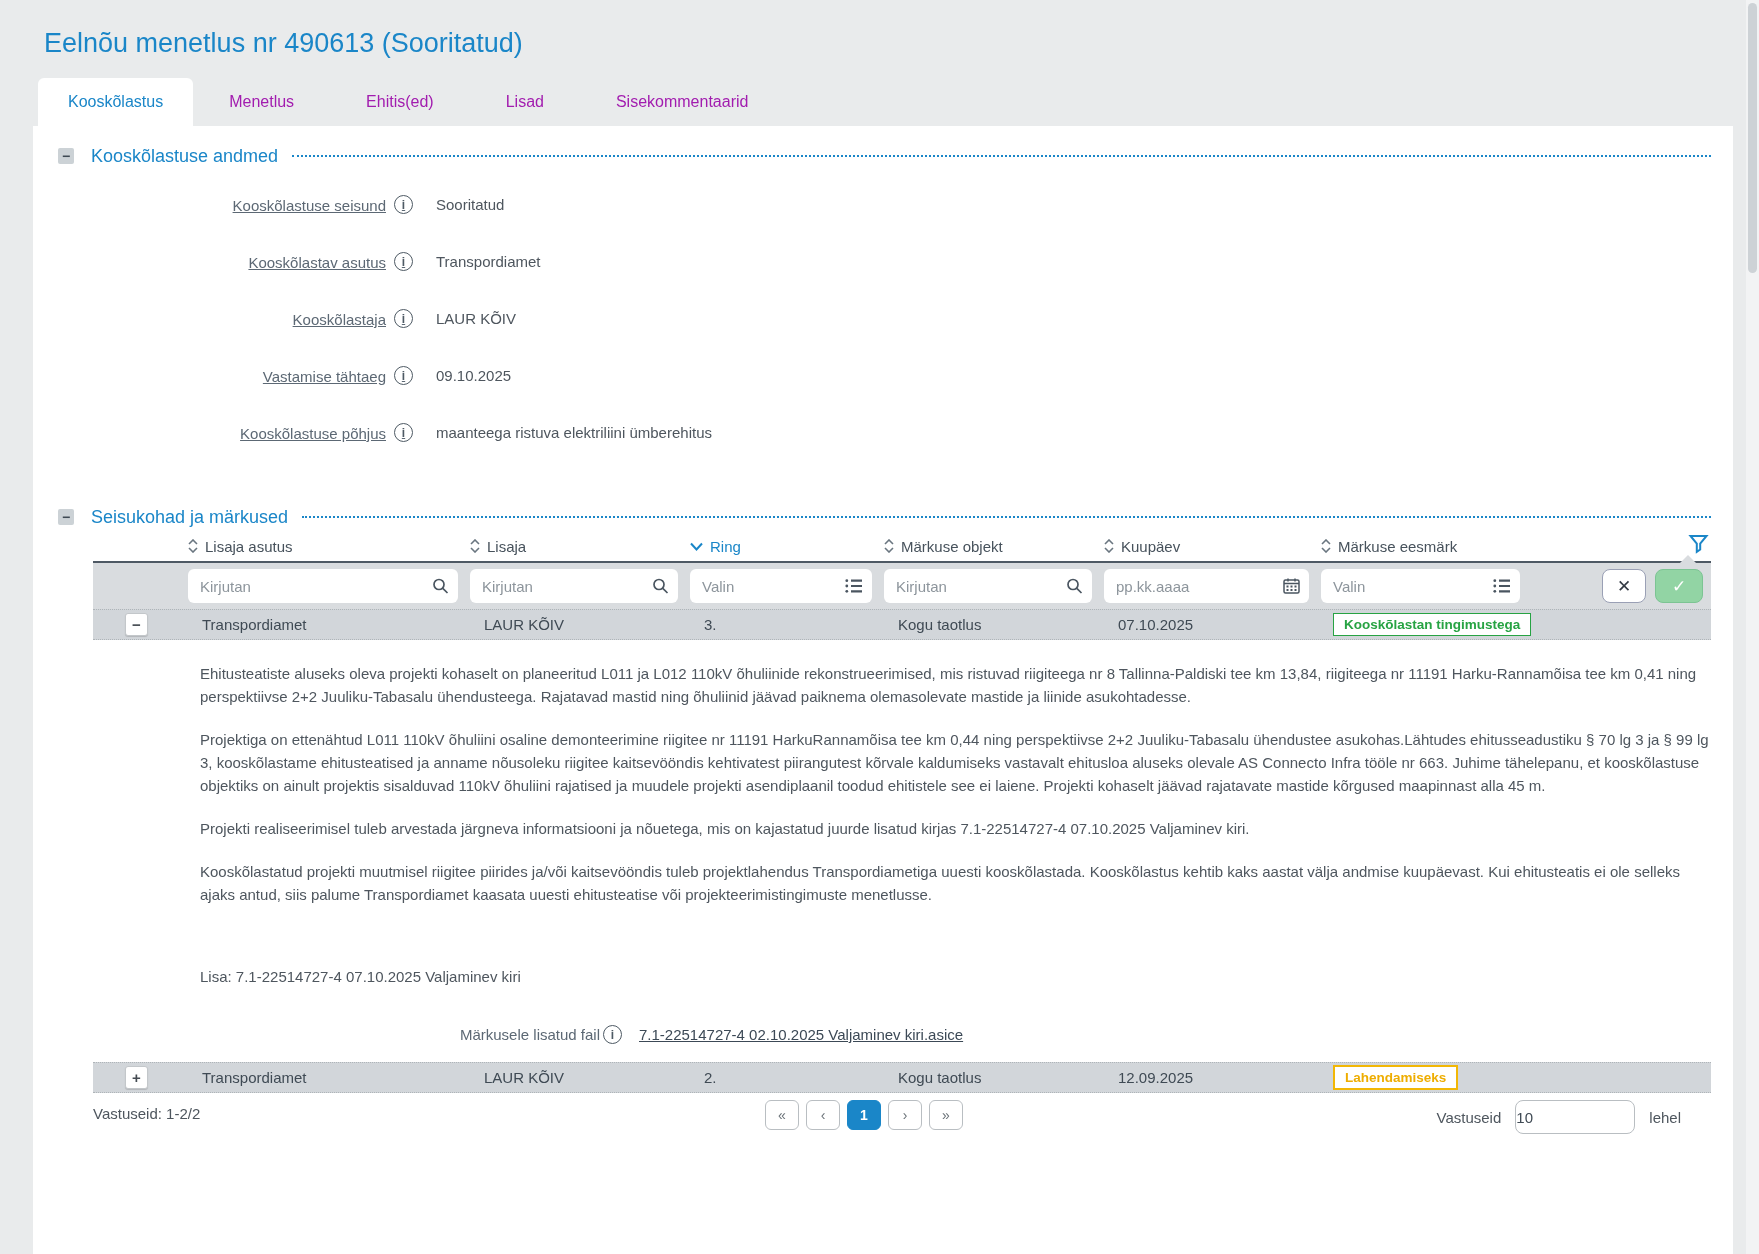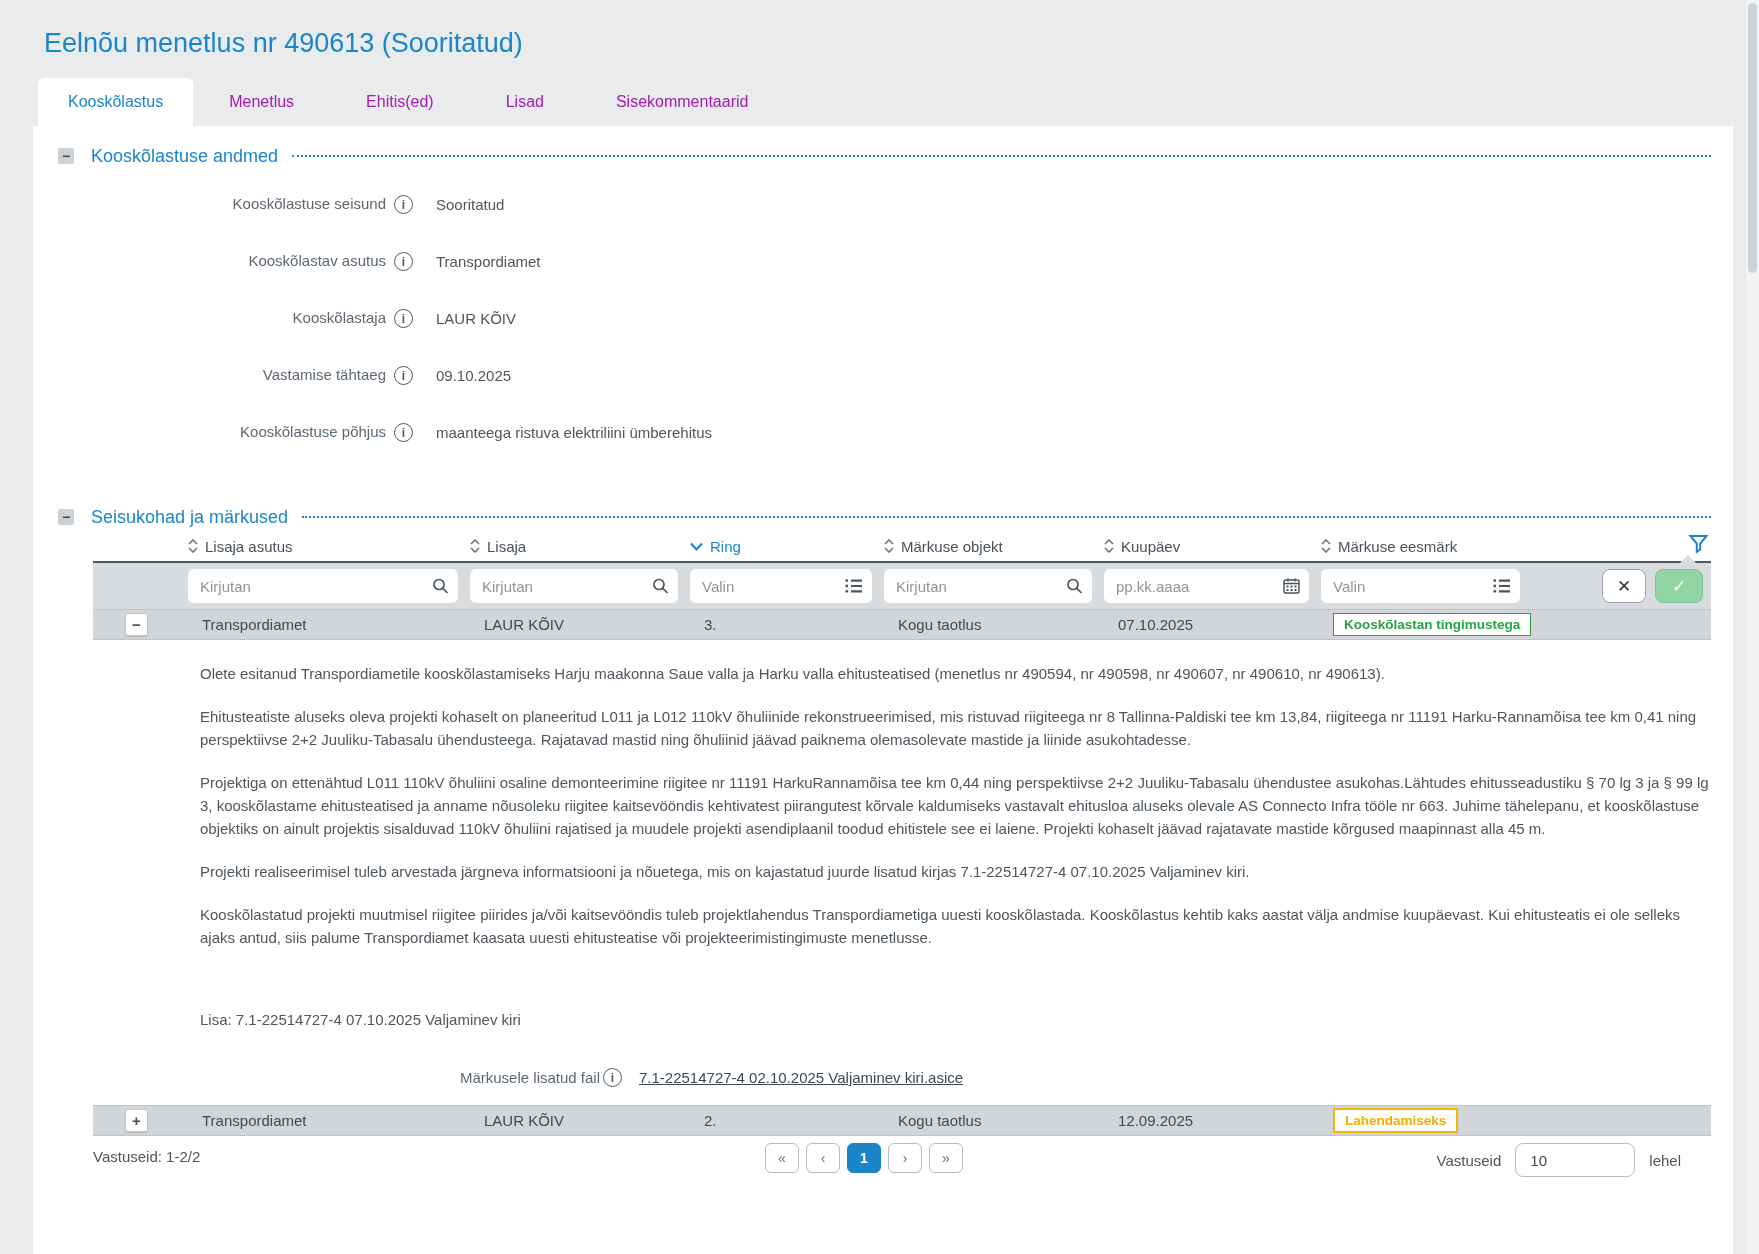--- a/index.html
+++ b/index.html
@@ -19,21 +19,21 @@
   .panel { position:absolute; left:33px; top:126px; width:1700px; height:1128px; background:#ffffff; padding:20px 0 0 25px; }
 
   .sec-head { display:flex; align-items:center; height:20px; margin-right:22px; }
   .collapse-box { width:16px; height:16px; background:#ccd2d6; border:none; border-radius:2px; color:#3f4a54; font-size:14px; font-weight:bold; line-height:14px; text-align:center; cursor:pointer; flex:0 0 16px; }
   .sec-title { margin-left:17px; font-size:18px; color:#1a86c8; white-space:nowrap; }
   .sec-dots { flex:1; margin-left:14px; border-top:2px dotted #1a86c8; height:0; }
 
   
   .fields { margin-top:10px; }
   .field { display:flex; align-items:center; height:57px; }
-  .flabel { width:355px; display:flex; justify-content:flex-end; align-items:flex-start; gap:8px; font-size:15px; color:#5c6874; text-align:right; }
+  .flabel { width:355px; display:flex; justify-content:flex-end; align-items:flex-end; gap:8px; font-size:15px; color:#5c6874; text-align:right;text-decoration:underline; }
   .info-icon { width:19px; height:19px; border:1.6px solid #4e5a64; border-radius:50%; font-size:12px; font-weight:bold; color:#4e5a64; display:inline-flex; align-items:center; justify-content:center; flex:0 0 19px; }
   .fvalue { margin-left:23px; font-size:15px; color:#4e565e; }
 
   .gap-before-remarks { height:46px; }
 
   
   .table { margin:4px 22px 0 35px; }
   .trow { display:grid; grid-template-columns:95px 282px 220px 194px 220px 217px 1fr; align-items:center; }
 
   .thead { height:32px; border-bottom:2px solid #4e5964; position:relative; }
@@ -70,21 +70,21 @@
   .attach-link { margin-left:14px; font-size:15px; color:#3c4956; text-decoration:underline; cursor:pointer; }
 
   
   .tfooter { margin-top:7px; display:flex; align-items:flex-start; position:relative; height:40px; }
   .count { font-size:15px; color:#4e565e; padding-top:5px; }
   .pager { position:absolute; left:672px; top:0; display:flex; gap:7px; }
   .pbtn { width:34px; height:30px; border:1px solid #b9bec2; border-radius:6px; background:#ffffff; color:#6a7278; font-size:14px; cursor:pointer; }
   .pbtn.active { background:#1a86c8; border-color:#1a86c8; color:#ffffff; font-weight:bold; }
   .pagesize { position:absolute; right:30px; top:0; display:flex; align-items:center; gap:14px; }
   .pagesize .lbl { font-size:15px; color:#4e565e; }
-  .ps-box { width:120px; height:34px; border:1px solid #b9bec2; border-radius:8px; background:#ffffff; display:flex; align-items:center; padding-left:14px; font-size:15px; color:#3f4a54; cursor:pointer; }
+  .ps-box { width:120px; height:34px; border:1px solid #b9bec2; border-radius:8px; background:#ffffff; display:flex; align-items:center; font-size:15px; color:#3f4a54; cursor:pointer; }
 
   
   .scrollbar { position:absolute; right:0; top:0; width:13px; height:1254px; background:#f2f3f4; }
   .scroll-thumb { position:absolute; left:2px; top:3px; width:9px; height:270px; background:#cdd2d6; border-radius:5px; }
 
   svg { display:block; }
 </style>
 </head>
 <body>
 
@@ -313,21 +313,20 @@
         <div class="expand-cell"><button class="expand-btn">−</button></div>
         <div class="td">Transpordiamet</div>
         <div class="td">LAUR KÕIV</div>
         <div class="td">3.</div>
         <div class="td">Kogu taotlus</div>
         <div class="td">07.10.2025</div>
         <div><span class="badge green">Kooskõlastan tingimustega</span></div>
       </div>
 
       <div class="expanded">
-        <p>Olete esitanud Transpordiametile kooskõlastamiseks Harju maakonna Saue valla ja Harku valla ehitusteatised (menetlus nr 490594, nr 490598, nr 490607, nr 490610, nr 490613).</p>
         <p>Ehitusteatiste aluseks oleva projekti kohaselt on planeeritud L011 ja L012 110kV õhuliinide rekonstrueerimised, mis ristuvad riigiteega nr 8 Tallinna-Paldiski tee km 13,84, riigiteega nr 11191 Harku-Rannamõisa tee km 0,41 ning perspektiivse 2+2 Juuliku-Tabasalu ühendusteega. Rajatavad mastid ning õhuliinid jäävad paiknema olemasolevate mastide ja liinide asukohtadesse.</p>
         <p>Projektiga on ettenähtud L011 110kV õhuliini osaline demonteerimine riigitee nr 11191 HarkuRannamõisa tee km 0,44 ning perspektiivse 2+2 Juuliku-Tabasalu ühendustee asukohas.Lähtudes ehitusseadustiku § 70 lg 3 ja § 99 lg 3, kooskõlastame ehitusteatised ja anname nõusoleku riigitee kaitsevööndis kehtivatest piirangutest kõrvale kaldumiseks vastavalt ehitusloa aluseks olevale AS Connecto Infra tööle nr 663. Juhime tähelepanu, et kooskõlastuse objektiks on ainult projektis sisalduvad 110kV õhuliini rajatised ja muudele projekti asendiplaanil toodud ehitistele see ei laiene. Projekti kohaselt jäävad rajatavate mastide kõrgused maapinnast alla 45 m.</p>
         <p>Projekti realiseerimisel tuleb arvestada järgneva informatsiooni ja nõuetega, mis on kajastatud juurde lisatud kirjas 7.1-22514727-4 07.10.2025 Valjaminev kiri.</p>
         <p>Kooskõlastatud projekti muutmisel riigitee piirides ja/või kaitsevööndis tuleb projektlahendus Transpordiametiga uuesti kooskõlastada. Kooskõlastus kehtib kaks aastat välja andmise kuupäevast. Kui ehitusteatis ei ole selleks ajaks antud, siis palume Transpordiamet kaasata uuesti ehitusteatise või projekteerimistingimuste menetlusse.</p>
         <div class="lisa-line">Lisa: 7.1-22514727-4 07.10.2025 Valjaminev kiri</div>
         <div class="attach-row">
           <span class="attach-label">Märkusele lisatud fail</span>
           <span class="info-icon">i</span>
           <a class="attach-link">7.1-22514727-4 02.10.2025 Valjaminev kiri.asice</a>
         </div>

